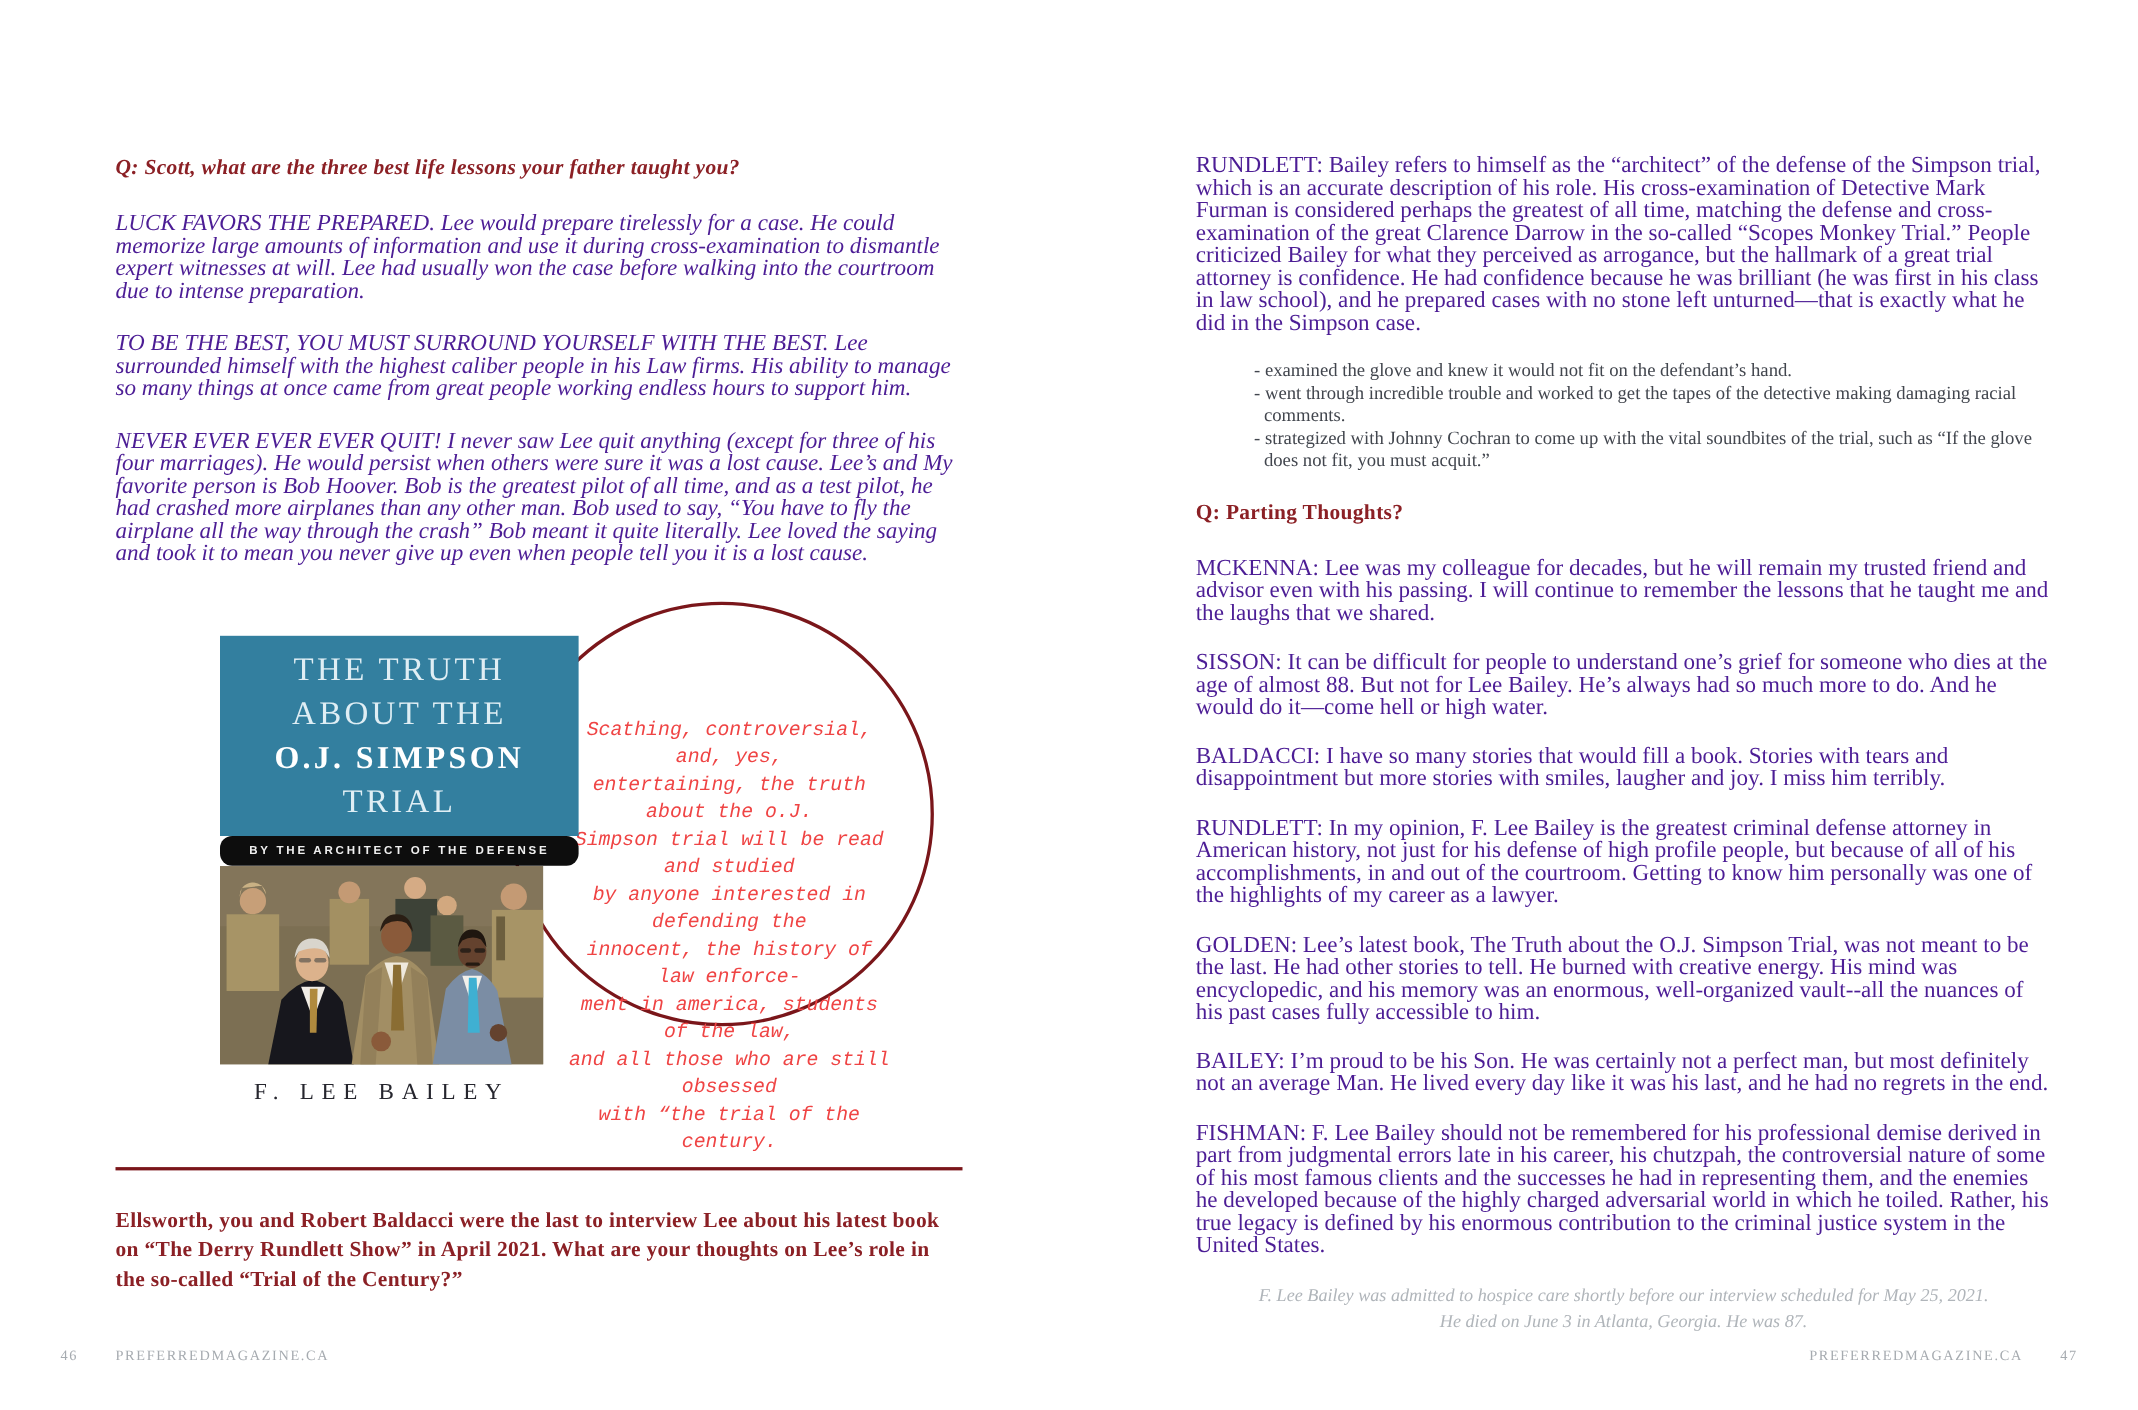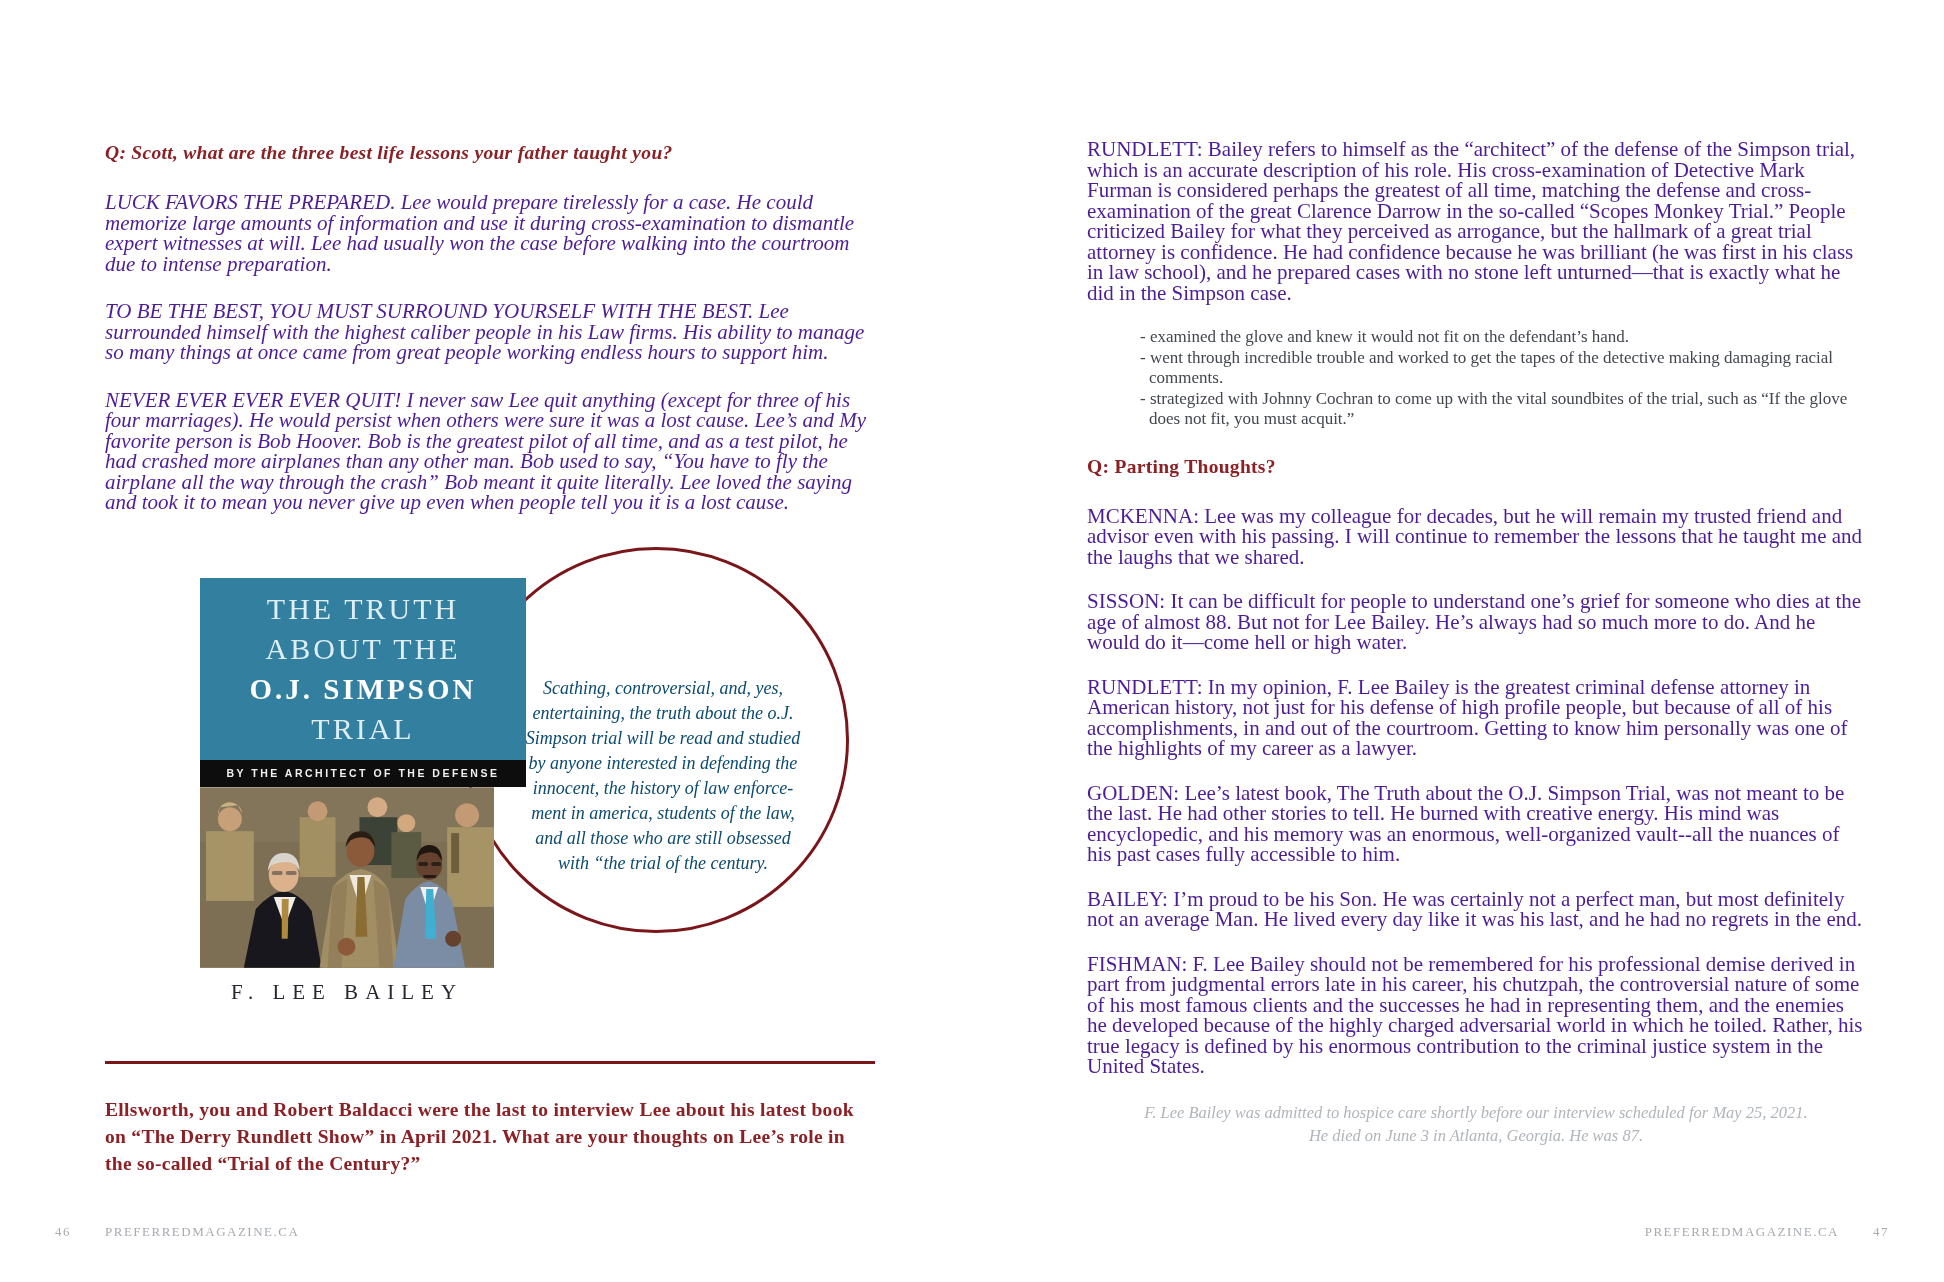--- a/index.html
+++ b/index.html
@@ -13,29 +13,29 @@
   .col-left{position:absolute;left:105px;top:140px;width:778px;font-style:italic;}
   .col-left .q-head{margin-bottom:26px;}
   .intro{margin-bottom:22px;}
   
   .book{position:absolute;left:200px;top:578px;width:326px;height:390px;z-index:2;}
   .book-top{height:182px;background:#337f9f;display:flex;flex-direction:column;justify-content:center;
             align-items:center;text-align:center;}
   .bt-line{color:#dfeef4;font-size:30px;line-height:40px;letter-spacing:3px;}
   .bt-line.bold{color:#ffffff;font-weight:700;font-size:29px;}
   .book-band{height:27px;background:#0d0d0d;color:#f0f0f0;text-align:center;
-             font:700 10.5px/27px "Liberation Sans", sans-serif;letter-spacing:2.5px;}
+             font:700 10.5px/27px "Liberation Sans", sans-serif;letter-spacing:2.5px;border-radius:11px;}
   .book-photo{height:181px;overflow:hidden;}
   .book-caption{position:absolute;left:200px;top:980px;width:294px;text-align:center;
                 font-size:21px;letter-spacing:7px;color:#26262e;z-index:2;}
   
   .quote-circle{position:absolute;left:463px;top:547px;width:386px;height:386px;border:3px solid #7a161a;
                 border-radius:50%;box-sizing:border-box;z-index:1;}
-  .pull-quote{position:absolute;left:513px;top:676px;width:300px;text-align:center;font-style:italic;
-              font-size:18px;line-height:25px;color:#0c4a6e;z-index:1;}
+  .pull-quote{position:absolute;left:513px;top:652px;width:300px;text-align:center;font-style:italic;
+              font-size:18px;line-height:25px;color:#ef4444;z-index:1;font-family:Liberation Mono, monospace;}
   .rule{position:absolute;left:105px;top:1061px;width:770px;height:3px;background:#7a161a;}
   .question-2{position:absolute;left:105px;top:1096px;width:760px;line-height:27px;}
   
   .col-right{position:absolute;left:1087px;top:139px;width:778px;}
   .col-right .body-text{margin-bottom:24px;}
   .lead-in{font-style:italic;color:#9c3a34;font-size:17px;line-height:20.5px;margin:0 0 4px 0;}
   .bullets{list-style:none;margin:0 0 24px 0;padding:0;font-size:17px;line-height:20.5px;color:#42464e;}
   .bullets li{padding-left:62px;text-indent:-9px;}
   .col-right .q-head{margin:0 0 26px 0;}
   .footnote{font-style:italic;text-align:center;color:#b0b5ba;font-size:16.5px;line-height:23px;margin-top:20px;}
@@ -145,20 +145,21 @@
   <div class="col-right">
     <p class="body-text">RUNDLETT: Bailey refers to himself as the “architect” of the defense of the Simpson trial, which is an accurate description of his role. His cross-examination of Detective Mark Furman is considered perhaps the greatest of all time, matching the defense and cross-examination of the great Clarence Darrow in the so-called “Scopes Monkey Trial.” People criticized Bailey for what they perceived as arrogance, but the hallmark of a great trial attorney is confidence. He had confidence because he was brilliant (he was first in his class in law school), and he prepared cases with no stone left unturned—that is exactly what he did in the Simpson case.</p>
     <ul class="bullets">
       <li>- examined the glove and knew it would not fit on the defendant’s hand.</li>
       <li>- went through incredible trouble and worked to get the tapes of the detective making damaging racial comments.</li>
       <li>- strategized with Johnny Cochran to come up with the vital soundbites of the trial, such as “If the glove does not fit, you must acquit.”</li>
     </ul>
     <h2 class="q-head">Q: Parting Thoughts?</h2>
     <p class="body-text">MCKENNA: Lee was my colleague for decades, but he will remain my trusted friend and advisor even with his passing. I will continue to remember the lessons that he taught me and the laughs that we shared.</p>
     <p class="body-text">SISSON: It can be difficult for people to understand one’s grief for someone who dies at the age of almost 88. But not for Lee Bailey. He’s always had so much more to do. And he would do it—come hell or high water.</p>
+    <p class="body-text">BALDACCI: I have so many stories that would fill a book. Stories with tears and disappointment but more stories with smiles, laugher and joy. I miss him terribly.</p>
     <p class="body-text">RUNDLETT: In my opinion, F. Lee Bailey is the greatest criminal defense attorney in American history, not just for his defense of high profile people, but because of all of his accomplishments, in and out of the courtroom. Getting to know him personally was one of the highlights of my career as a lawyer.</p>
     <p class="body-text">GOLDEN: Lee’s latest book, The Truth about the O.J. Simpson Trial, was not meant to be the last. He had other stories to tell. He burned with creative energy. His mind was encyclopedic, and his memory was an enormous, well-organized vault--all the nuances of his past cases fully accessible to him.</p>
     <p class="body-text">BAILEY: I’m proud to be his Son. He was certainly not a perfect man, but most definitely not an average Man. He lived every day like it was his last, and he had no regrets in the end.</p>
     <p class="body-text">FISHMAN: F. Lee Bailey should not be remembered for his professional demise derived in part from judgmental errors late in his career, his chutzpah, the controversial nature of some of his most famous clients and the successes he had in representing them, and the enemies he developed because of the highly charged adversarial world in which he toiled. Rather, his true legacy is defined by his enormous contribution to the criminal justice system in the United States.</p>
     <p class="footnote pre">F. Lee Bailey was admitted to hospice care shortly before our interview scheduled for May 25, 2021.
 He died on June 3 in Atlanta, Georgia. He was 87.</p>
   </div>
 
   <div class="footer footer-right">
     <span>PREFERREDMAGAZINE.CA</span><span class="gap"></span><span>47</span>

